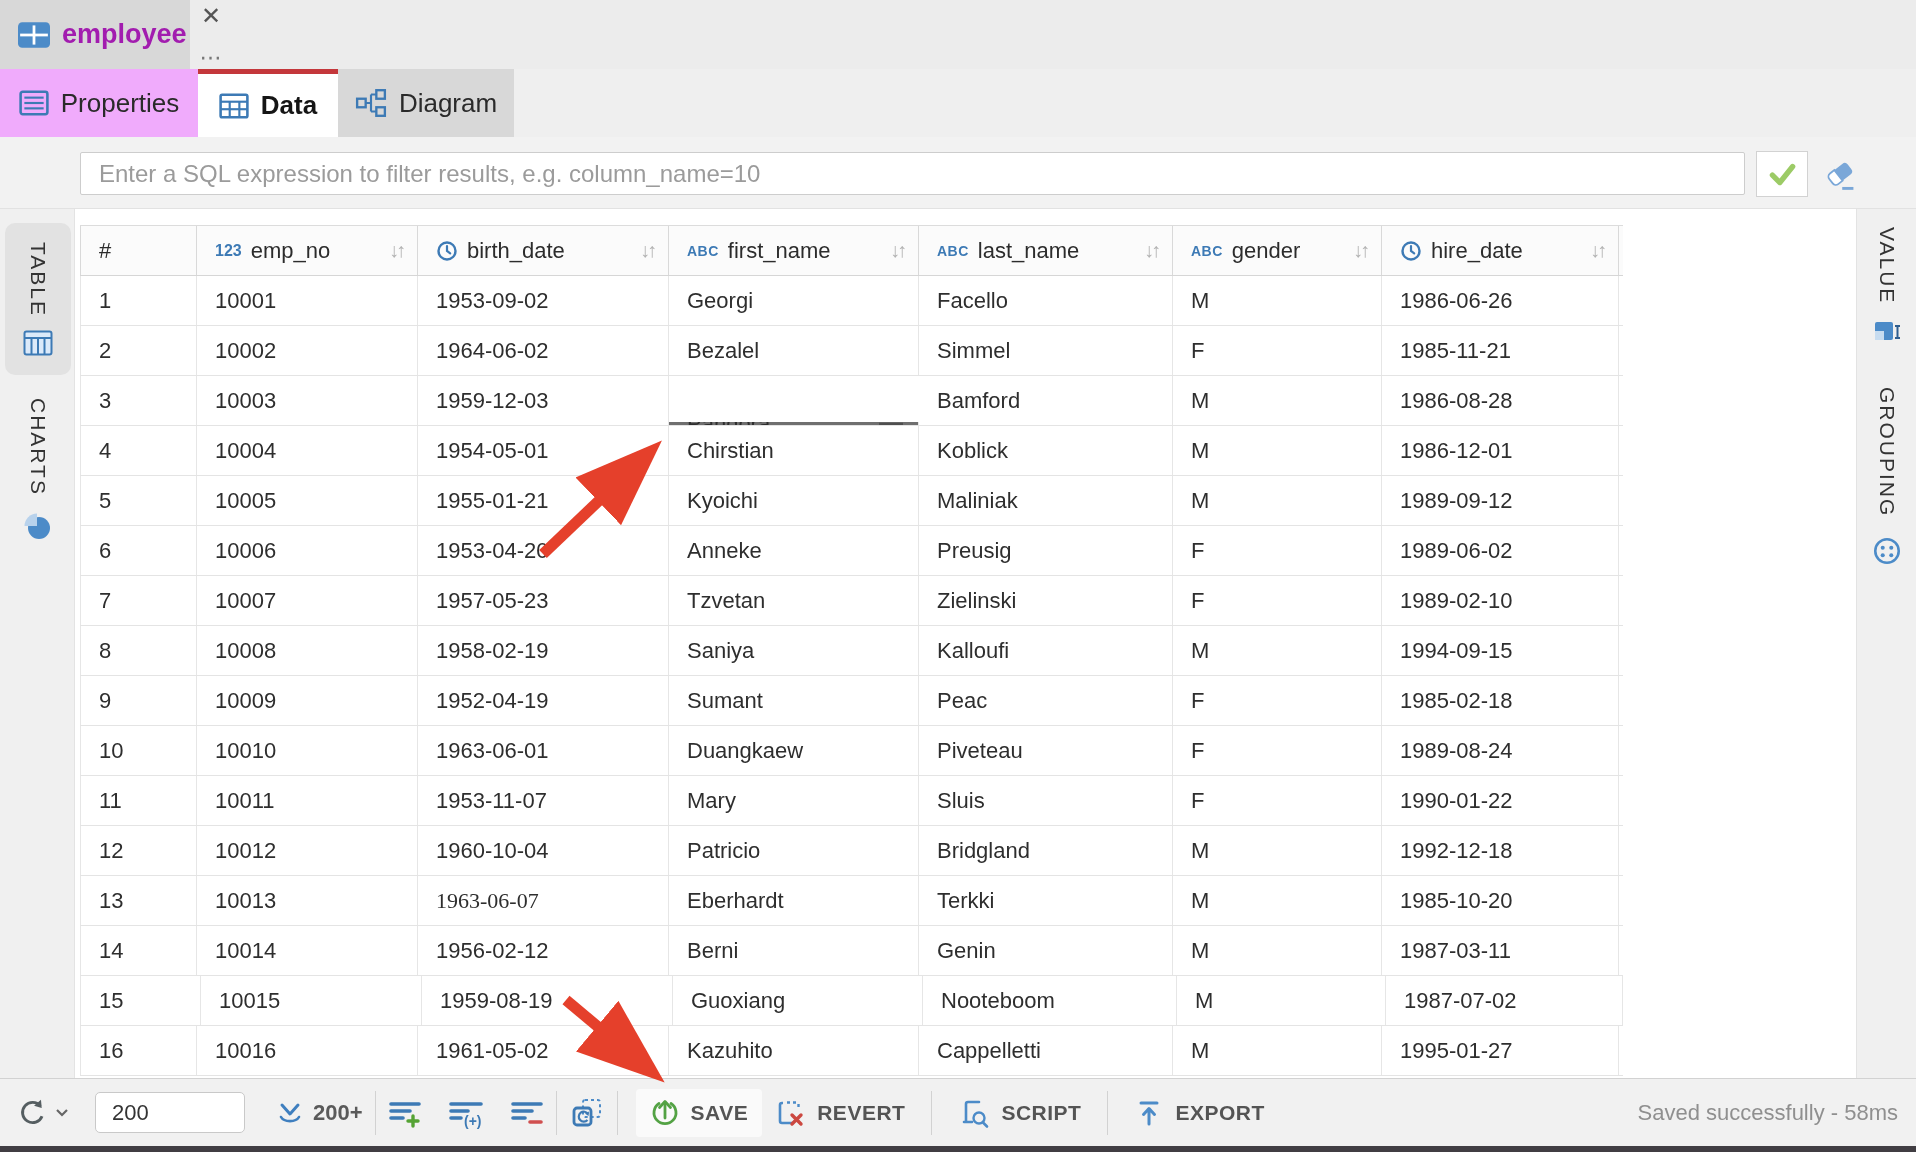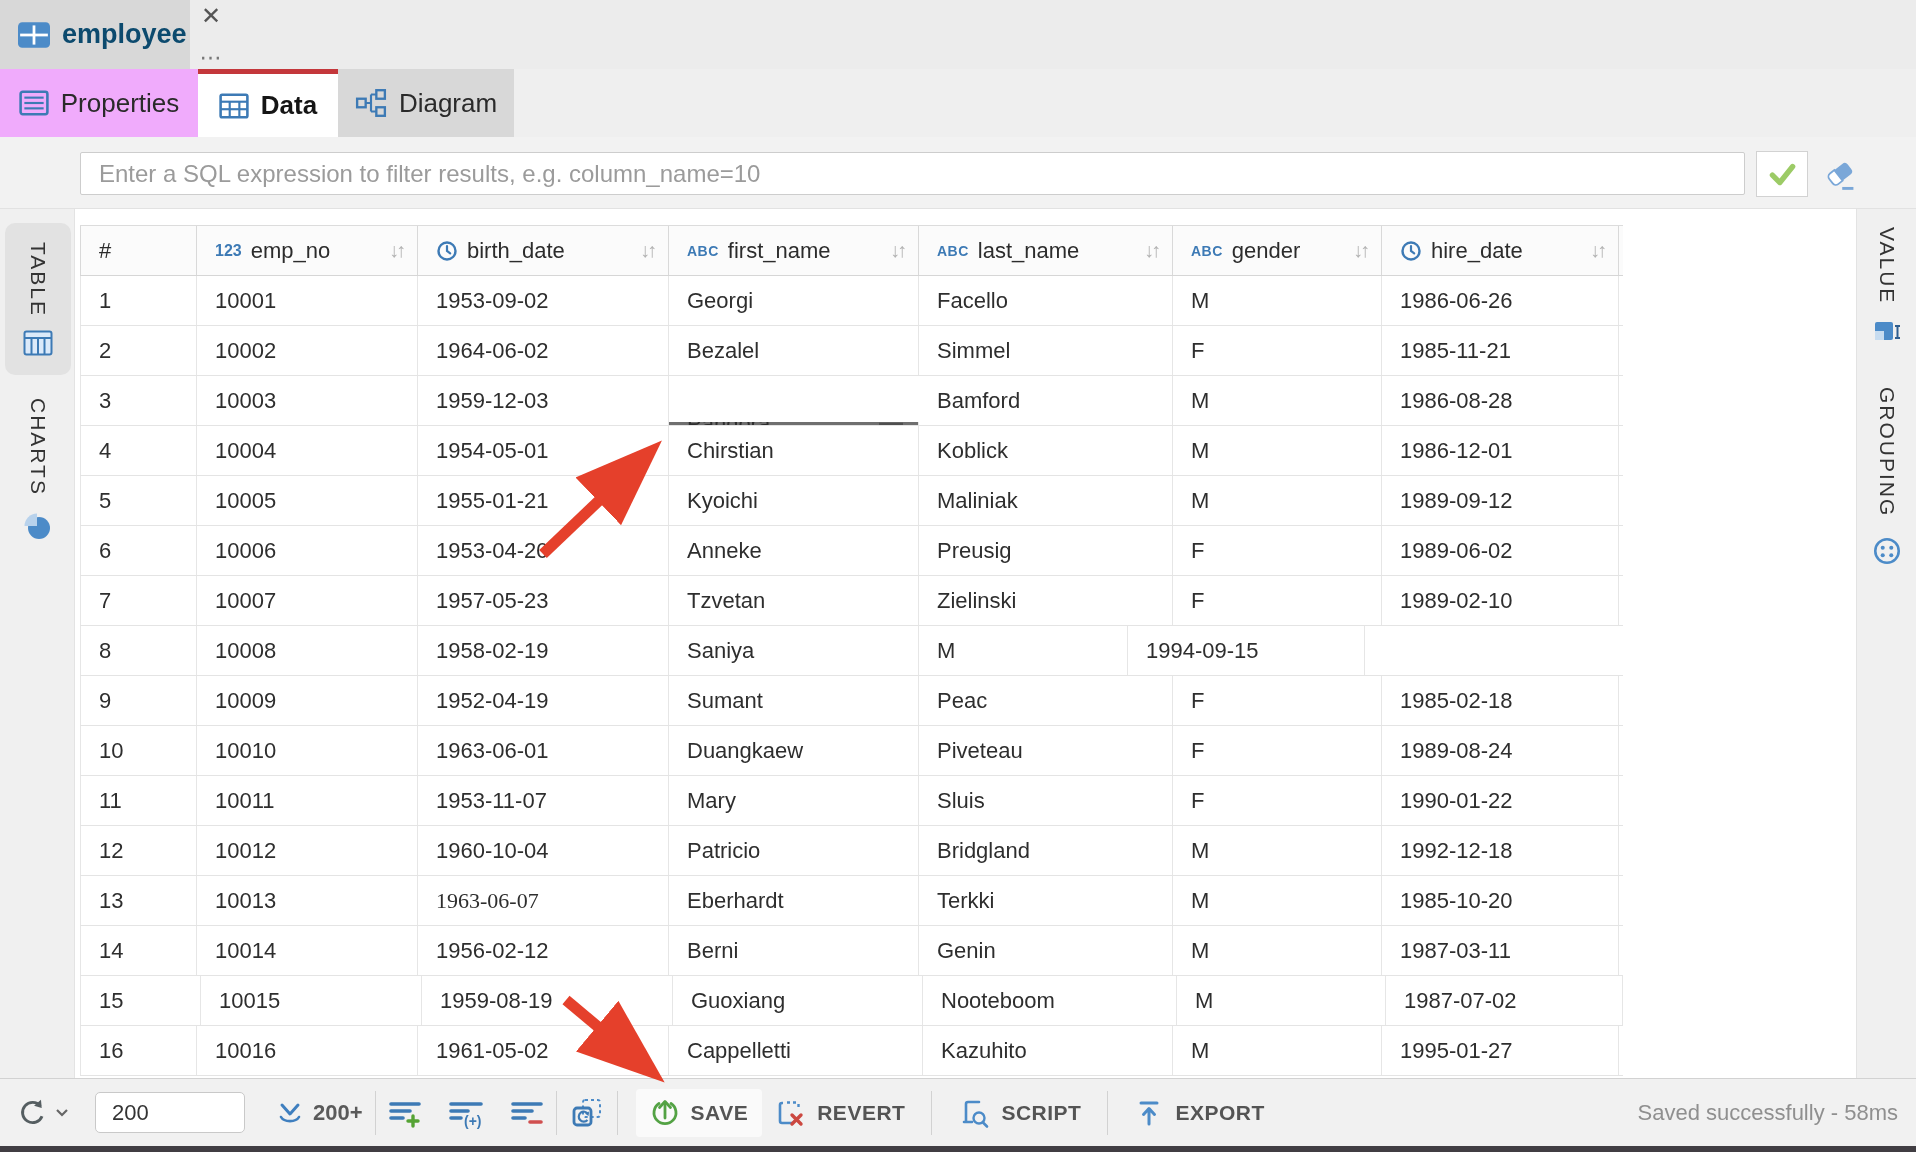--- a/index.html
+++ b/index.html
@@ -1,21 +1,21 @@
 <!DOCTYPE html>
 <html><head>
 <meta charset="utf-8">
 <style>
   * { margin:0; padding:0; box-sizing:border-box; }
   html,body { width:1916px; height:1152px; overflow:hidden; font-family:"Liberation Sans", sans-serif; background:#fff; position:relative; }
 
   
   .file-bar { position:absolute; left:0; top:0; width:1916px; height:69px; background:#ececec; }
   .file-tab { position:absolute; left:0; top:0; width:190px; height:69px; background:#d8d8d8; display:flex; align-items:center; padding-left:18px; gap:12px; }
-  .file-tab-label { font-size:27px; font-weight:bold; color:#0c4a6e; }
+  .file-tab-label { font-size:27px; font-weight:bold; color:#a21caf; }
   .file-tab-extras { position:absolute; left:192px; top:0; width:38px; height:69px; display:flex; flex-direction:column; justify-content:space-between; align-items:center; padding:4px 0 6px; }
   .close-x { font-size:24px; color:#555; line-height:1; cursor:default; }
   .more-dots { font-size:22px; color:#777; line-height:0.5; letter-spacing:1px; }
 
   
   .sub-bar { position:absolute; left:0; top:69px; width:1916px; height:68px; background:#efefef; }
   .sub-tab { position:absolute; top:0; height:68px; display:flex; align-items:center; justify-content:center; gap:12px; font-size:26px; color:#2a2a2a; }
   .sub-tab.props { left:0; width:198px; background:#f0abfc; }
   .sub-tab.data { left:198px; width:140px; background:#ffffff; border-top:5px solid #c4373b; font-weight:bold; color:#151515; }
   .sub-tab.diagram { left:338px; width:176px; background:#d8d8d8; }
@@ -287,20 +287,21 @@
           <div class="tcell" style="width: 250px;">Tzvetan</div>
           <div class="tcell" style="width: 254px;">Zielinski</div>
           <div class="tcell" style="width: 209px;">F</div>
           <div class="tcell" style="width: 237px;">1989-02-10</div>
         </div>
         <div class="trow">
           <div class="tcell" style="width: 117px;">8</div>
           <div class="tcell" style="width: 221px;">10008</div>
           <div class="tcell" style="width: 251px;">1958-02-19</div>
           <div class="tcell" style="width: 250px;">Saniya</div>
+          <div class="tcell" style="width: 254px;">Kalloufi</div>
           <div class="tcell" style="width: 209px;">M</div>
           <div class="tcell" style="width: 237px;">1994-09-15</div>
         </div>
         <div class="trow">
           <div class="tcell" style="width: 117px;">9</div>
           <div class="tcell" style="width: 221px;">10009</div>
           <div class="tcell" style="width: 251px;">1952-04-19</div>
           <div class="tcell" style="width: 250px;">Sumant</div>
           <div class="tcell" style="width: 254px;">Peac</div>
           <div class="tcell" style="width: 209px;">F</div>
@@ -357,22 +358,22 @@
           <div class="tcell" style="width: 251px;">1959-08-19</div>
           <div class="tcell" style="width: 250px;">Guoxiang</div>
           <div class="tcell" style="width: 254px;">Nooteboom</div>
           <div class="tcell" style="width: 209px;">M</div>
           <div class="tcell" style="width: 237px;">1987-07-02</div>
         </div>
         <div class="trow">
           <div class="tcell" style="width: 117px;">16</div>
           <div class="tcell" style="width: 221px;">10016</div>
           <div class="tcell" style="width: 251px;">1961-05-02</div>
+          <div class="tcell" style="width: 250px;">Kazuhito</div>
           <div class="tcell" style="width: 254px;">Cappelletti</div>
-          <div class="tcell" style="width: 250px;">Kazuhito</div>
           <div class="tcell" style="width: 209px;">M</div>
           <div class="tcell" style="width: 237px;">1995-01-27</div>
         </div>
       </div>
   </div>
 </div>
 
 <div class="bottom-bar">
   <div class="refresh-wrap">
     <svg width="34" height="34" viewBox="0 0 32 32">

